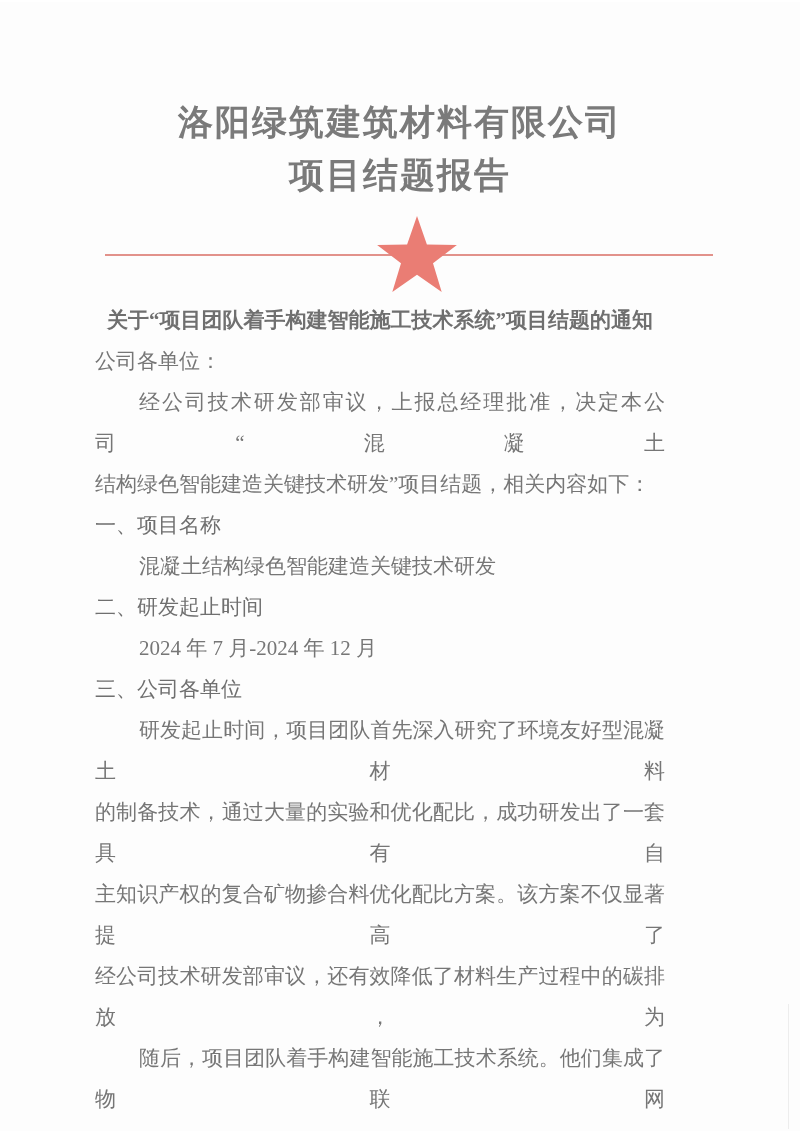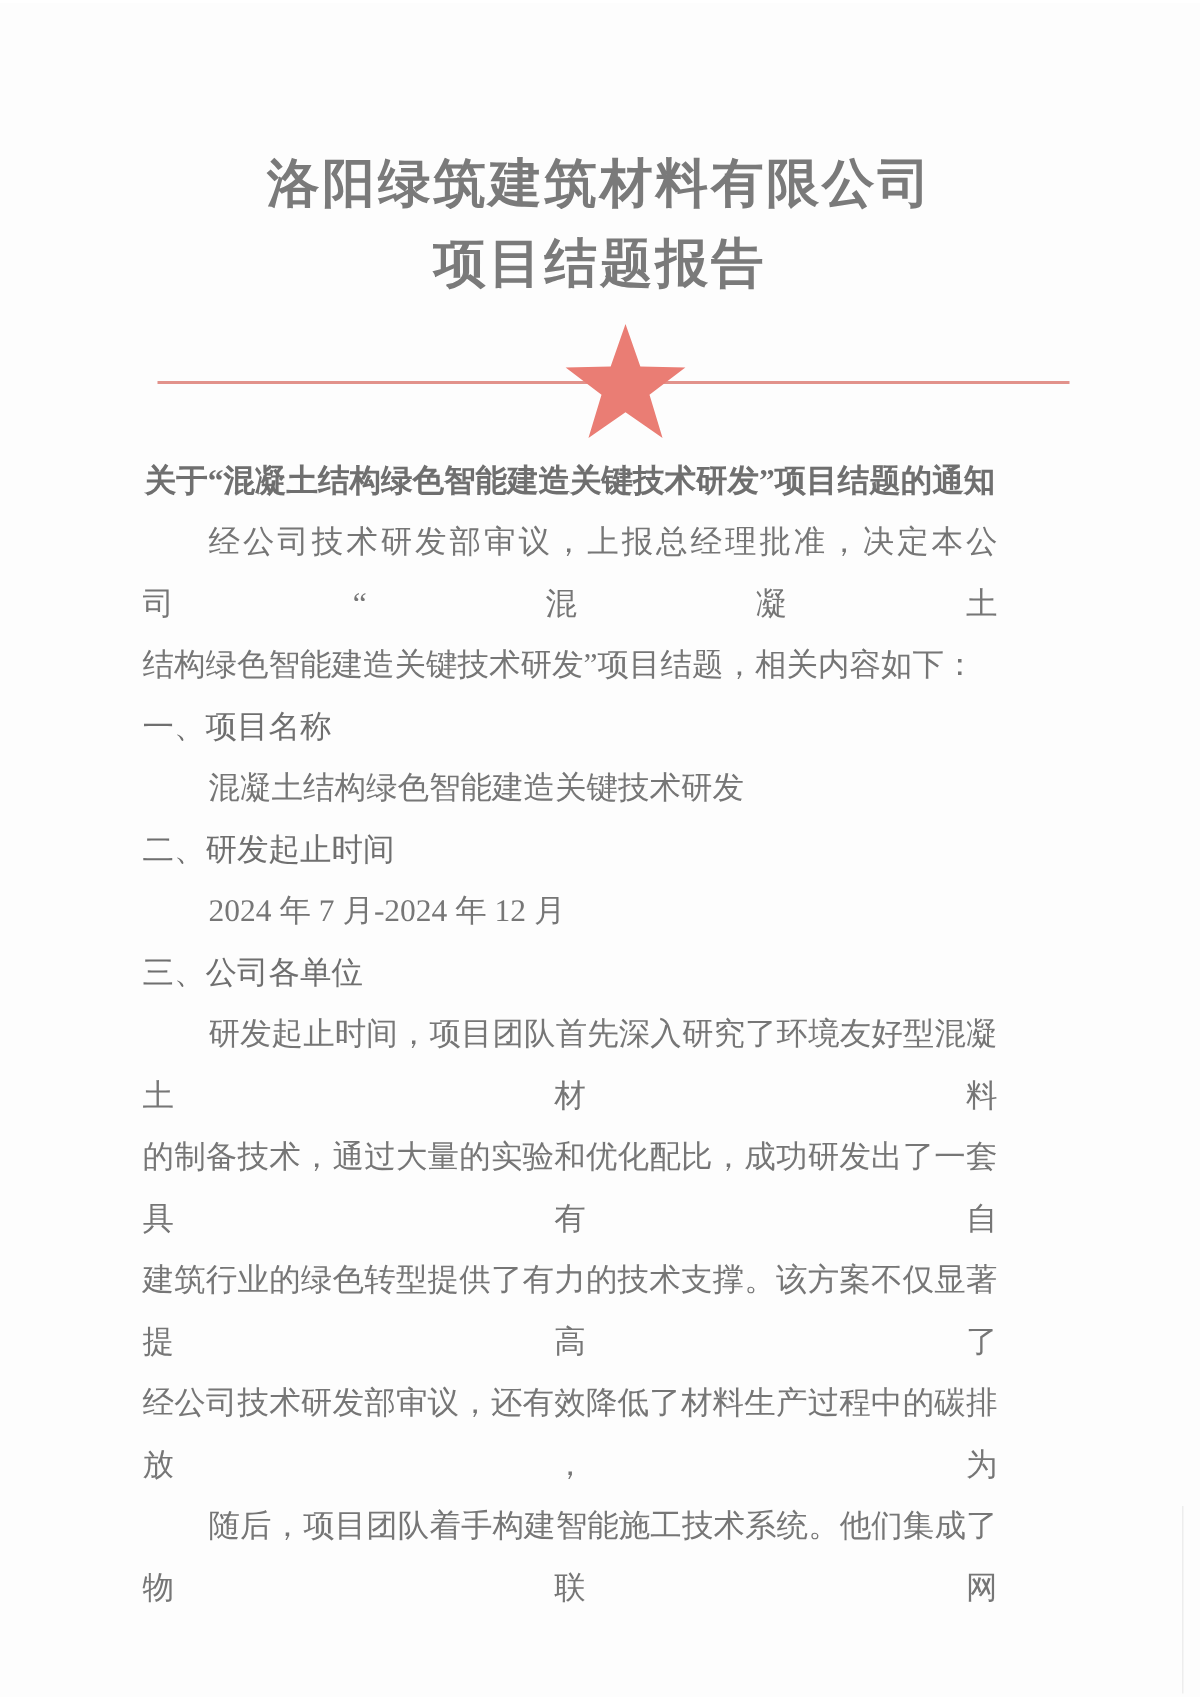--- a/index.html
+++ b/index.html
@@ -94,36 +94,37 @@
   <div class="doc-title line2">项目结题报告</div>
 
   <div class="divider-line"></div>
   <div class="star-wrap">
     <svg viewBox="0 0 84 84" xmlns="http://www.w3.org/2000/svg" aria-hidden="true">
       <polygon points="42,3 51.9,31.4 81.9,32.0 58.0,50.2 66.7,79.0 42,61.8 17.3,79.0 26.0,50.2 2.1,32.0 32.1,31.4" fill="#ea7d74"></polygon>
     </svg>
   </div>
 
   <div class="content">
-    <div class="l center">关于“混凝土结构绿色智能建造关键技术研发”项目结题的通知</div>
+    <div class="l center">关于“项目团队着手构建智能施工技术系统”项目结题的通知</div>
+    <div class="l">公司各单位：</div>
 
     <div class="l ind just">经公司技术研发部审议，上报总经理批准，决定本公司“混凝土</div>
     <div class="l">结构绿色智能建造关键技术研发”项目结题，相关内容如下：</div>
 
     <div class="l bold">一、项目名称</div>
     <div class="l ind">混凝土结构绿色智能建造关键技术研发</div>
 
     <div class="l bold">二、研发起止时间</div>
     <div class="l ind">2024 年 7 月-2024 年 12 月</div>
 
     <div class="l bold">三、公司各单位</div>
 
     <div class="l ind just">研发起止时间，项目团队首先深入研究了环境友好型混凝土材料</div>
     <div class="l just">的制备技术，通过大量的实验和优化配比，成功研发出了一套具有自</div>
-    <div class="l just">建筑行业的绿色转型提供了有力的技术支撑。该方案不仅显著提高了</div>
+    <div class="l just">主知识产权的复合矿物掺合料优化配比方案。该方案不仅显著提高了</div>
     <div class="l just">经公司技术研发部审议，还有效降低了材料生产过程中的碳排放，为</div>
 
     <div class="l ind just">随后，项目团队着手构建智能施工技术系统。他们集成了物联网</div>
 
   </div>
 
   <div class="scan-artifact"></div>
 
 </div>
 

